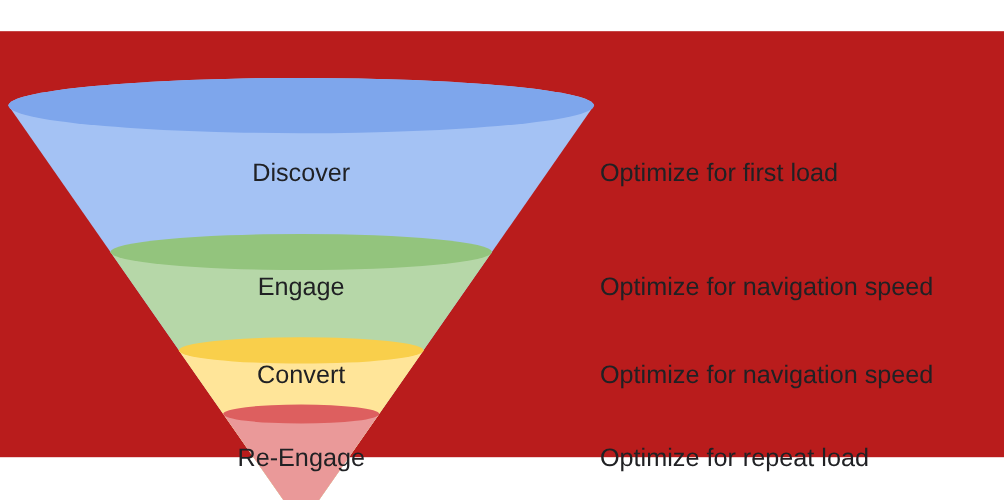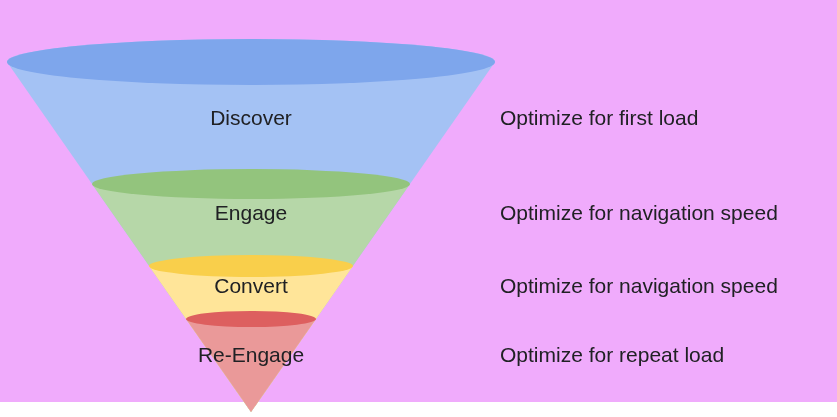--- a/index.html
+++ b/index.html
@@ -7,22 +7,23 @@
     padding: 0;
     background: #ffffff;
     width: 837px;
     height: 417px;
     overflow: hidden;
     font-family: "Liberation Sans", sans-serif;
   }
   .page {
     position: relative;
     width: 837px;
-    height: 402px;
-    background: #f0abfc;
+    height: 355px;
+    background: #b91c1c;
+    margin-top: 26px;
   }
   svg { display: block; }
   .stage-label {
     font-family: "Liberation Sans", sans-serif;
     font-size: 21px;
     fill: #202124;
   }
   .annotation {
     font-family: "Liberation Sans", sans-serif;
     font-size: 21px;

